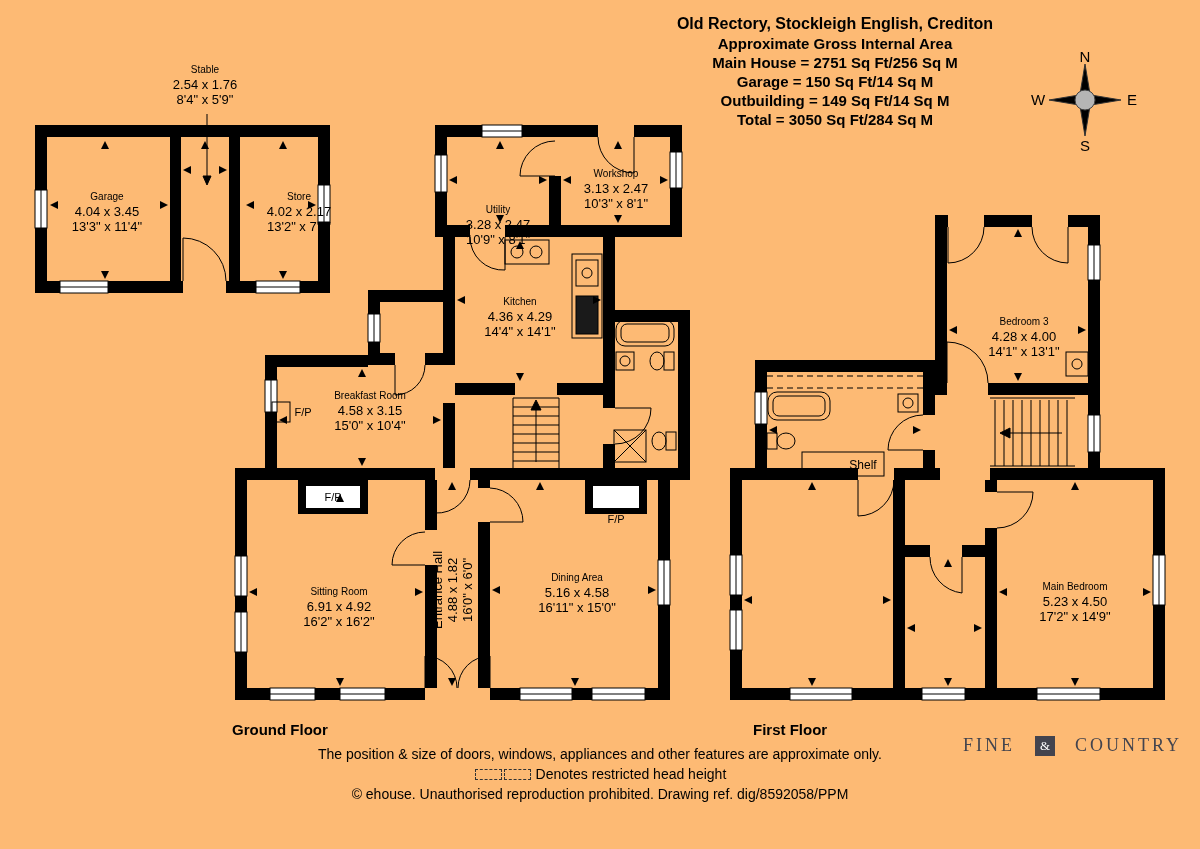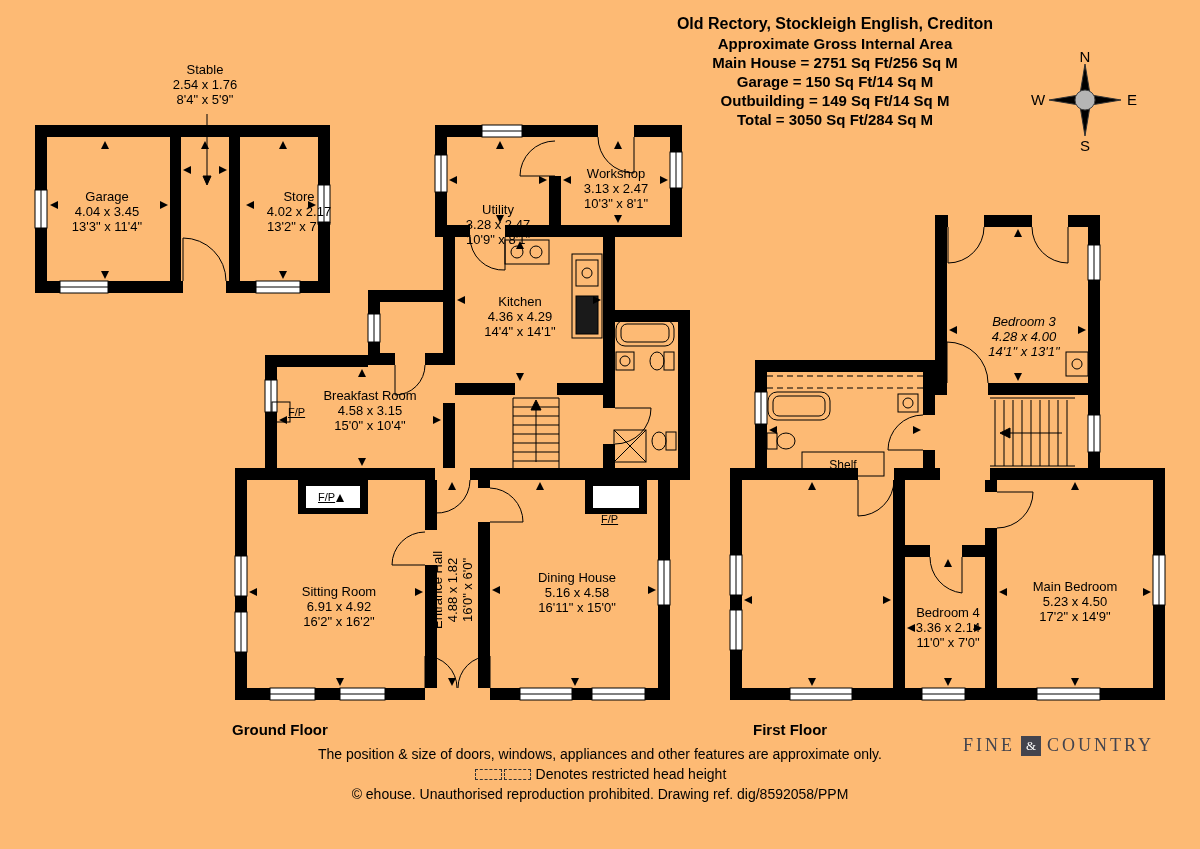--- a/index.html
+++ b/index.html
@@ -1,33 +1,33 @@
 <!DOCTYPE html>
 <html><head>
 <meta charset="utf-8">
 <style>
   html,body{margin:0;padding:0;background:#fff;}
   #canvas{position:relative;width:1200px;height:849px;background:#fdba74;overflow:hidden;
           font-family:"Liberation Sans", sans-serif;color:#000;}
   #plan-svg{position:absolute;left:0;top:0;}
   .lbl{position:absolute;text-align:center;font-size:13px;line-height:15px;white-space:nowrap;}
-  .lbl .rn{font-size:13px;}
-  .fp{position:absolute;font-size:11px;line-height:12px;text-align:left;width:30px;text-decoration:underline;}
+  .lbl .rn{font-size:10px;}
+  .fp{position:absolute;font-size:11px;line-height:12px;text-align:center;width:30px;}
   .rot{position:absolute;left:452px;top:590px;transform:translate(-50%,-50%) rotate(-90deg);
        text-align:center;font-size:13px;line-height:15px;white-space:nowrap;}
   #header{position:absolute;left:615px;top:14px;width:440px;text-align:center;font-weight:bold;}
   #header .h1{font-size:16px;line-height:20px;}
   #header .h2{font-size:15px;line-height:19px;}
   .floorcap{position:absolute;font-weight:bold;font-size:15px;}
   #footer{position:absolute;left:280px;top:744px;width:640px;text-align:center;}
   #footer .f1{font-weight:bold;font-size:15px;line-height:20px;}
   #footer .f2{font-size:14px;line-height:20px;}
   .dashbox{display:inline-block;width:25px;height:9px;border:1.5px dashed #333;vertical-align:middle;margin:0 1px 2px 1px;}
   .compass-letter{position:absolute;width:22px;text-align:center;font-size:15px;}
-  #logo{position:absolute;left:963px;top:735px;display:flex;align-items:center;gap:6px;color:#43444e;}
+  #logo{position:absolute;left:963px;top:735px;display:flex;align-items:center;gap:20px;color:#43444e;}
   #logo .word{font-family:"Liberation Serif", serif;font-size:18px;letter-spacing:3px;}
   #logo .ampbox{width:20px;height:20px;background:#43444e;color:#fff;display:flex;align-items:center;
         justify-content:center;font-family:"Liberation Serif", serif;font-size:13px;}
   .shelf-lbl{position:absolute;font-size:12px;text-align:center;}
 </style>
 </head>
 <body>
 
 <div id="canvas">
 
@@ -424,41 +424,36 @@
   <div class="rn">Sitting Room</div>
   <div>6.91 x 4.92</div>
   <div>16'2" x 16'2"</div>
 </div>
 <div class="rot">
   <div class="rn">Entrance Hall</div>
   <div>4.88 x 1.82</div>
   <div>16'0" x 6'0"</div>
 </div>
 <div class="lbl" style="left:497px;top:570px;width:160px;">
-  <div class="rn">Dining House</div>
+  <div class="rn">Dining Area</div>
   <div>5.16 x 4.58</div>
   <div>16'11" x 15'0"</div>
 </div>
-<div class="lbl" style="left:944px;top:314px;width:160px;font-style:italic;">
+<div class="lbl" style="left:944px;top:314px;width:160px;">
   <div class="rn">Bedroom 3</div>
   <div>4.28 x 4.00</div>
   <div>14'1" x 13'1"</div>
-</div>
-<div class="lbl" style="left:868px;top:605px;width:160px;">
-  <div class="rn">Bedroom 4</div>
-  <div>3.36 x 2.14</div>
-  <div>11'0" x 7'0"</div>
 </div>
 <div class="lbl" style="left:995px;top:579px;width:160px;">
   <div class="rn">Main Bedroom</div>
   <div>5.23 x 4.50</div>
   <div>17'2" x 14'9"</div>
 </div>
 
-<div class="shelf-lbl" style="left:803px;top:458px;width:80px;">Shelf</div>
+<div class="shelf-lbl" style="left:803px;top:458px;width:80px;padding-left:20px;">Shelf</div>
 <div class="fp" style="left:288px;top:406px;">F/P</div>
 <div class="fp" style="left:318px;top:491px;">F/P</div>
 <div class="fp" style="left:601px;top:513px;">F/P</div>
 
 <div class="floorcap" style="left:232px;top:721px;">Ground Floor</div>
 <div class="floorcap" style="left:753px;top:721px;">First Floor</div>
 
 <div id="footer">
   <div class="f2">The position &amp; size of doors, windows, appliances and other features are approximate only.</div>
   <div class="f2">

